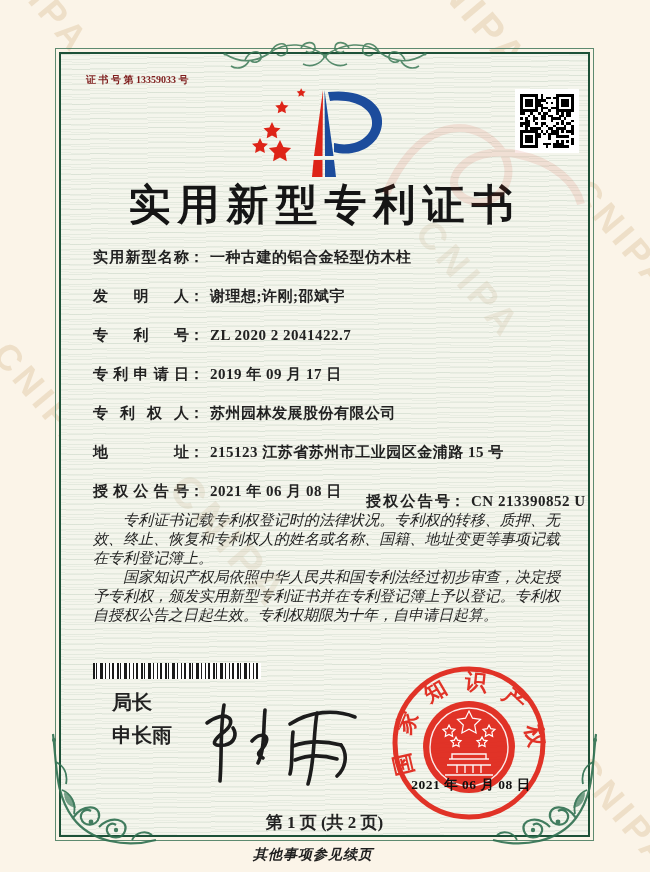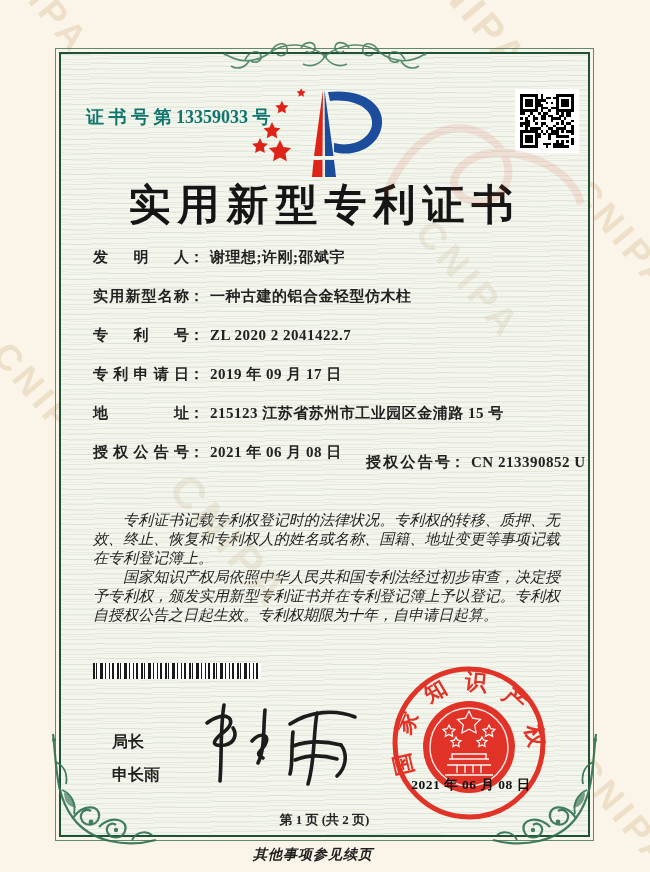--- a/index.html
+++ b/index.html
@@ -29,21 +29,21 @@
       repeating-linear-gradient(181.5deg, rgba(110,150,120,.08) 0 1px, rgba(0,0,0,0) 1px 7px);
   }
   .content{position:absolute;inset:0;z-index:3;}
   
   .ornament-top{position:absolute;left:50%;top:-11px;transform:translateX(-50%);z-index:4;}
   .corner{position:absolute;bottom:-12px;z-index:4;}
   .corner.left{left:-8px;}
   .corner.right{right:-8px;transform:scaleX(-1);}
   .swirl{position:absolute;left:320px;top:55px;z-index:2;opacity:.12;}
   
-  .cert-no{position:absolute;left:30px;top:56px;font-size:18px;font-weight:600;color:#0f766e;}
+  .cert-no{position:absolute;left:30px;top:24px;font-size:10px;font-weight:600;color:#7f1d1d;}
   .logo{position:absolute;left:190px;top:33px;}
   .qr{
     position:absolute;left:459px;top:40px;width:64px;height:64px;background:#fff;
     display:flex;align-items:center;justify-content:center;
   }
   .title{
     position:absolute;left:0;right:0;top:128px;text-align:center;
     font-size:42px;font-weight:700;letter-spacing:7px;color:#151515;
   }
   
@@ -66,33 +66,33 @@
   .paras p{margin:0;text-indent:2em;}
   
   .barcode{
     position:absolute;left:37px;top:614px;width:168px;height:16px;background:#fff;
     background-image:repeating-linear-gradient(90deg,
       #1a1a1a 0 2px,#fff 2px 3px,#1a1a1a 3px 4px,#fff 4px 7px,
       #1a1a1a 7px 10px,#fff 10px 12px,#1a1a1a 12px 13px,#fff 13px 16px,
       #1a1a1a 16px 17px,#fff 17px 19px,#1a1a1a 19px 21px,#fff 21px 24px);
   }
   .signer{
-    position:absolute;left:56px;top:676px;
+    position:absolute;left:56px;top:637px;
     font-family:"Liberation Sans","DejaVu Sans",sans-serif;
-    font-size:16px;font-weight:600;color:#222;line-height:33px;
+    font-size:20px;font-weight:600;color:#222;line-height:33px;
   }
   .signature{position:absolute;left:138px;top:648px;}
   .seal{position:absolute;left:333px;top:614px;opacity:.94;mix-blend-mode:multiply;}
   .seal-date{
     position:absolute;left:340px;top:727px;width:150px;text-align:center;
     font-size:13.5px;font-weight:700;color:#101010;letter-spacing:.5px;z-index:5;
   }
   .page-indicator{
     position:absolute;left:0;right:0;top:762px;text-align:center;
-    font-size:13px;font-weight:600;color:#222;
+    font-size:17px;font-weight:600;color:#222;
   }
   .footer-note{
     position:absolute;left:253px;top:846px;font-size:14px;font-style:italic;
     font-weight:600;color:#1f1f1f;z-index:2;letter-spacing:1px;text-align:center;
   }
 </style>
 </head>
 <body>
 
 <div class="wm" style="left:-28px;top:-24px;font-size:36px;">CNIPA</div>
@@ -180,30 +180,33 @@
     <div class="qr">
       <svg width="54" height="54" viewBox="0 0 21 21" shape-rendering="crispEdges">
           <path d="M0,0h1v1h-1zM1,0h1v1h-1zM2,0h1v1h-1zM3,0h1v1h-1zM4,0h1v1h-1zM5,0h1v1h-1zM6,0h1v1h-1zM8,0h1v1h-1zM14,0h1v1h-1zM15,0h1v1h-1zM16,0h1v1h-1zM17,0h1v1h-1zM18,0h1v1h-1zM19,0h1v1h-1zM20,0h1v1h-1zM0,1h1v1h-1zM6,1h1v1h-1zM8,1h1v1h-1zM10,1h1v1h-1zM11,1h1v1h-1zM13,1h1v1h-1zM14,1h1v1h-1zM20,1h1v1h-1zM0,2h1v1h-1zM2,2h1v1h-1zM3,2h1v1h-1zM4,2h1v1h-1zM6,2h1v1h-1zM7,2h1v1h-1zM8,2h1v1h-1zM9,2h1v1h-1zM14,2h1v1h-1zM16,2h1v1h-1zM17,2h1v1h-1zM18,2h1v1h-1zM20,2h1v1h-1zM0,3h1v1h-1zM2,3h1v1h-1zM3,3h1v1h-1zM4,3h1v1h-1zM6,3h1v1h-1zM7,3h1v1h-1zM10,3h1v1h-1zM12,3h1v1h-1zM14,3h1v1h-1zM16,3h1v1h-1zM17,3h1v1h-1zM18,3h1v1h-1zM20,3h1v1h-1zM0,4h1v1h-1zM2,4h1v1h-1zM3,4h1v1h-1zM4,4h1v1h-1zM6,4h1v1h-1zM7,4h1v1h-1zM8,4h1v1h-1zM14,4h1v1h-1zM16,4h1v1h-1zM17,4h1v1h-1zM18,4h1v1h-1zM20,4h1v1h-1zM0,5h1v1h-1zM6,5h1v1h-1zM8,5h1v1h-1zM9,5h1v1h-1zM10,5h1v1h-1zM12,5h1v1h-1zM13,5h1v1h-1zM14,5h1v1h-1zM20,5h1v1h-1zM0,6h1v1h-1zM1,6h1v1h-1zM2,6h1v1h-1zM3,6h1v1h-1zM4,6h1v1h-1zM5,6h1v1h-1zM6,6h1v1h-1zM8,6h1v1h-1zM11,6h1v1h-1zM14,6h1v1h-1zM15,6h1v1h-1zM16,6h1v1h-1zM17,6h1v1h-1zM18,6h1v1h-1zM19,6h1v1h-1zM20,6h1v1h-1zM0,7h1v1h-1zM1,7h1v1h-1zM4,7h1v1h-1zM7,7h1v1h-1zM9,7h1v1h-1zM10,7h1v1h-1zM14,7h1v1h-1zM16,7h1v1h-1zM18,7h1v1h-1zM19,7h1v1h-1zM3,8h1v1h-1zM5,8h1v1h-1zM8,8h1v1h-1zM9,8h1v1h-1zM11,8h1v1h-1zM12,8h1v1h-1zM15,8h1v1h-1zM16,8h1v1h-1zM18,8h1v1h-1zM19,8h1v1h-1zM0,9h1v1h-1zM2,9h1v1h-1zM5,9h1v1h-1zM6,9h1v1h-1zM8,9h1v1h-1zM9,9h1v1h-1zM12,9h1v1h-1zM13,9h1v1h-1zM14,9h1v1h-1zM15,9h1v1h-1zM17,9h1v1h-1zM2,10h1v1h-1zM3,10h1v1h-1zM5,10h1v1h-1zM12,10h1v1h-1zM16,10h1v1h-1zM20,10h1v1h-1zM0,11h1v1h-1zM1,11h1v1h-1zM2,11h1v1h-1zM3,11h1v1h-1zM6,11h1v1h-1zM8,11h1v1h-1zM9,11h1v1h-1zM14,11h1v1h-1zM16,11h1v1h-1zM18,11h1v1h-1zM19,11h1v1h-1zM0,12h1v1h-1zM2,12h1v1h-1zM3,12h1v1h-1zM8,12h1v1h-1zM10,12h1v1h-1zM13,12h1v1h-1zM17,12h1v1h-1zM20,12h1v1h-1zM2,13h1v1h-1zM4,13h1v1h-1zM5,13h1v1h-1zM6,13h1v1h-1zM7,13h1v1h-1zM11,13h1v1h-1zM12,13h1v1h-1zM14,13h1v1h-1zM15,13h1v1h-1zM16,13h1v1h-1zM17,13h1v1h-1zM20,13h1v1h-1zM0,14h1v1h-1zM1,14h1v1h-1zM2,14h1v1h-1zM3,14h1v1h-1zM4,14h1v1h-1zM5,14h1v1h-1zM6,14h1v1h-1zM8,14h1v1h-1zM10,14h1v1h-1zM12,14h1v1h-1zM13,14h1v1h-1zM14,14h1v1h-1zM16,14h1v1h-1zM18,14h1v1h-1zM19,14h1v1h-1zM20,14h1v1h-1zM0,15h1v1h-1zM6,15h1v1h-1zM7,15h1v1h-1zM9,15h1v1h-1zM11,15h1v1h-1zM12,15h1v1h-1zM13,15h1v1h-1zM14,15h1v1h-1zM20,15h1v1h-1zM0,16h1v1h-1zM2,16h1v1h-1zM3,16h1v1h-1zM4,16h1v1h-1zM6,16h1v1h-1zM7,16h1v1h-1zM11,16h1v1h-1zM14,16h1v1h-1zM15,16h1v1h-1zM16,16h1v1h-1zM17,16h1v1h-1zM18,16h1v1h-1zM0,17h1v1h-1zM2,17h1v1h-1zM3,17h1v1h-1zM4,17h1v1h-1zM6,17h1v1h-1zM11,17h1v1h-1zM20,17h1v1h-1zM0,18h1v1h-1zM2,18h1v1h-1zM3,18h1v1h-1zM4,18h1v1h-1zM6,18h1v1h-1zM14,18h1v1h-1zM16,18h1v1h-1zM18,18h1v1h-1zM20,18h1v1h-1zM0,19h1v1h-1zM6,19h1v1h-1zM9,19h1v1h-1zM10,19h1v1h-1zM11,19h1v1h-1zM13,19h1v1h-1zM14,19h1v1h-1zM15,19h1v1h-1zM16,19h1v1h-1zM20,19h1v1h-1zM0,20h1v1h-1zM1,20h1v1h-1zM2,20h1v1h-1zM3,20h1v1h-1zM4,20h1v1h-1zM5,20h1v1h-1zM6,20h1v1h-1zM10,20h1v1h-1zM13,20h1v1h-1zM14,20h1v1h-1zM15,20h1v1h-1zM16,20h1v1h-1zM17,20h1v1h-1zM18,20h1v1h-1z" fill="#000"></path>
         </svg>
     </div>
 
     <div class="title">实用新型专利证书</div>
 
     <div class="fields">
       <div class="field-row">
+        <span class="flabel">实用新型名称</span><span class="fcolon">：</span><span class="fvalue">一种古建的铝合金轻型仿木柱</span>
+      </div>
+      <div class="field-row">
         <span class="flabel">发明人</span><span class="fcolon">：</span><span class="fvalue">谢理想;许刚;邵斌宇</span>
       </div>
       <div class="field-row">
-        <span class="flabel">实用新型名称</span><span class="fcolon">：</span><span class="fvalue">一种古建的铝合金轻型仿木柱</span>
-      </div>
-      <div class="field-row">
         <span class="flabel">专利号</span><span class="fcolon">：</span><span class="fvalue">ZL 2020 2 2041422.7</span>
       </div>
       <div class="field-row">
         <span class="flabel">专利申请日</span><span class="fcolon">：</span><span class="fvalue">2019 年 09 月 17 日</span>
+      </div>
+      <div class="field-row">
+        <span class="flabel">专利权人</span><span class="fcolon">：</span><span class="fvalue">苏州园林发展股份有限公司</span>
       </div>
       <div class="field-row">
         <span class="flabel">地址</span><span class="fcolon">：</span><span class="fvalue">215123 江苏省苏州市工业园区金浦路 15 号</span>
       </div>
       <div class="field-row">
         <span class="flabel">授权公告号</span><span class="fcolon">：</span><span class="fvalue">2021 年 06 月 08 日</span>
         <span class="grant-col2">
           <span class="flabel">授权公告号</span><span class="fcolon">：</span><span class="fvalue">CN 213390852 U</span>
         </span>
       </div>

